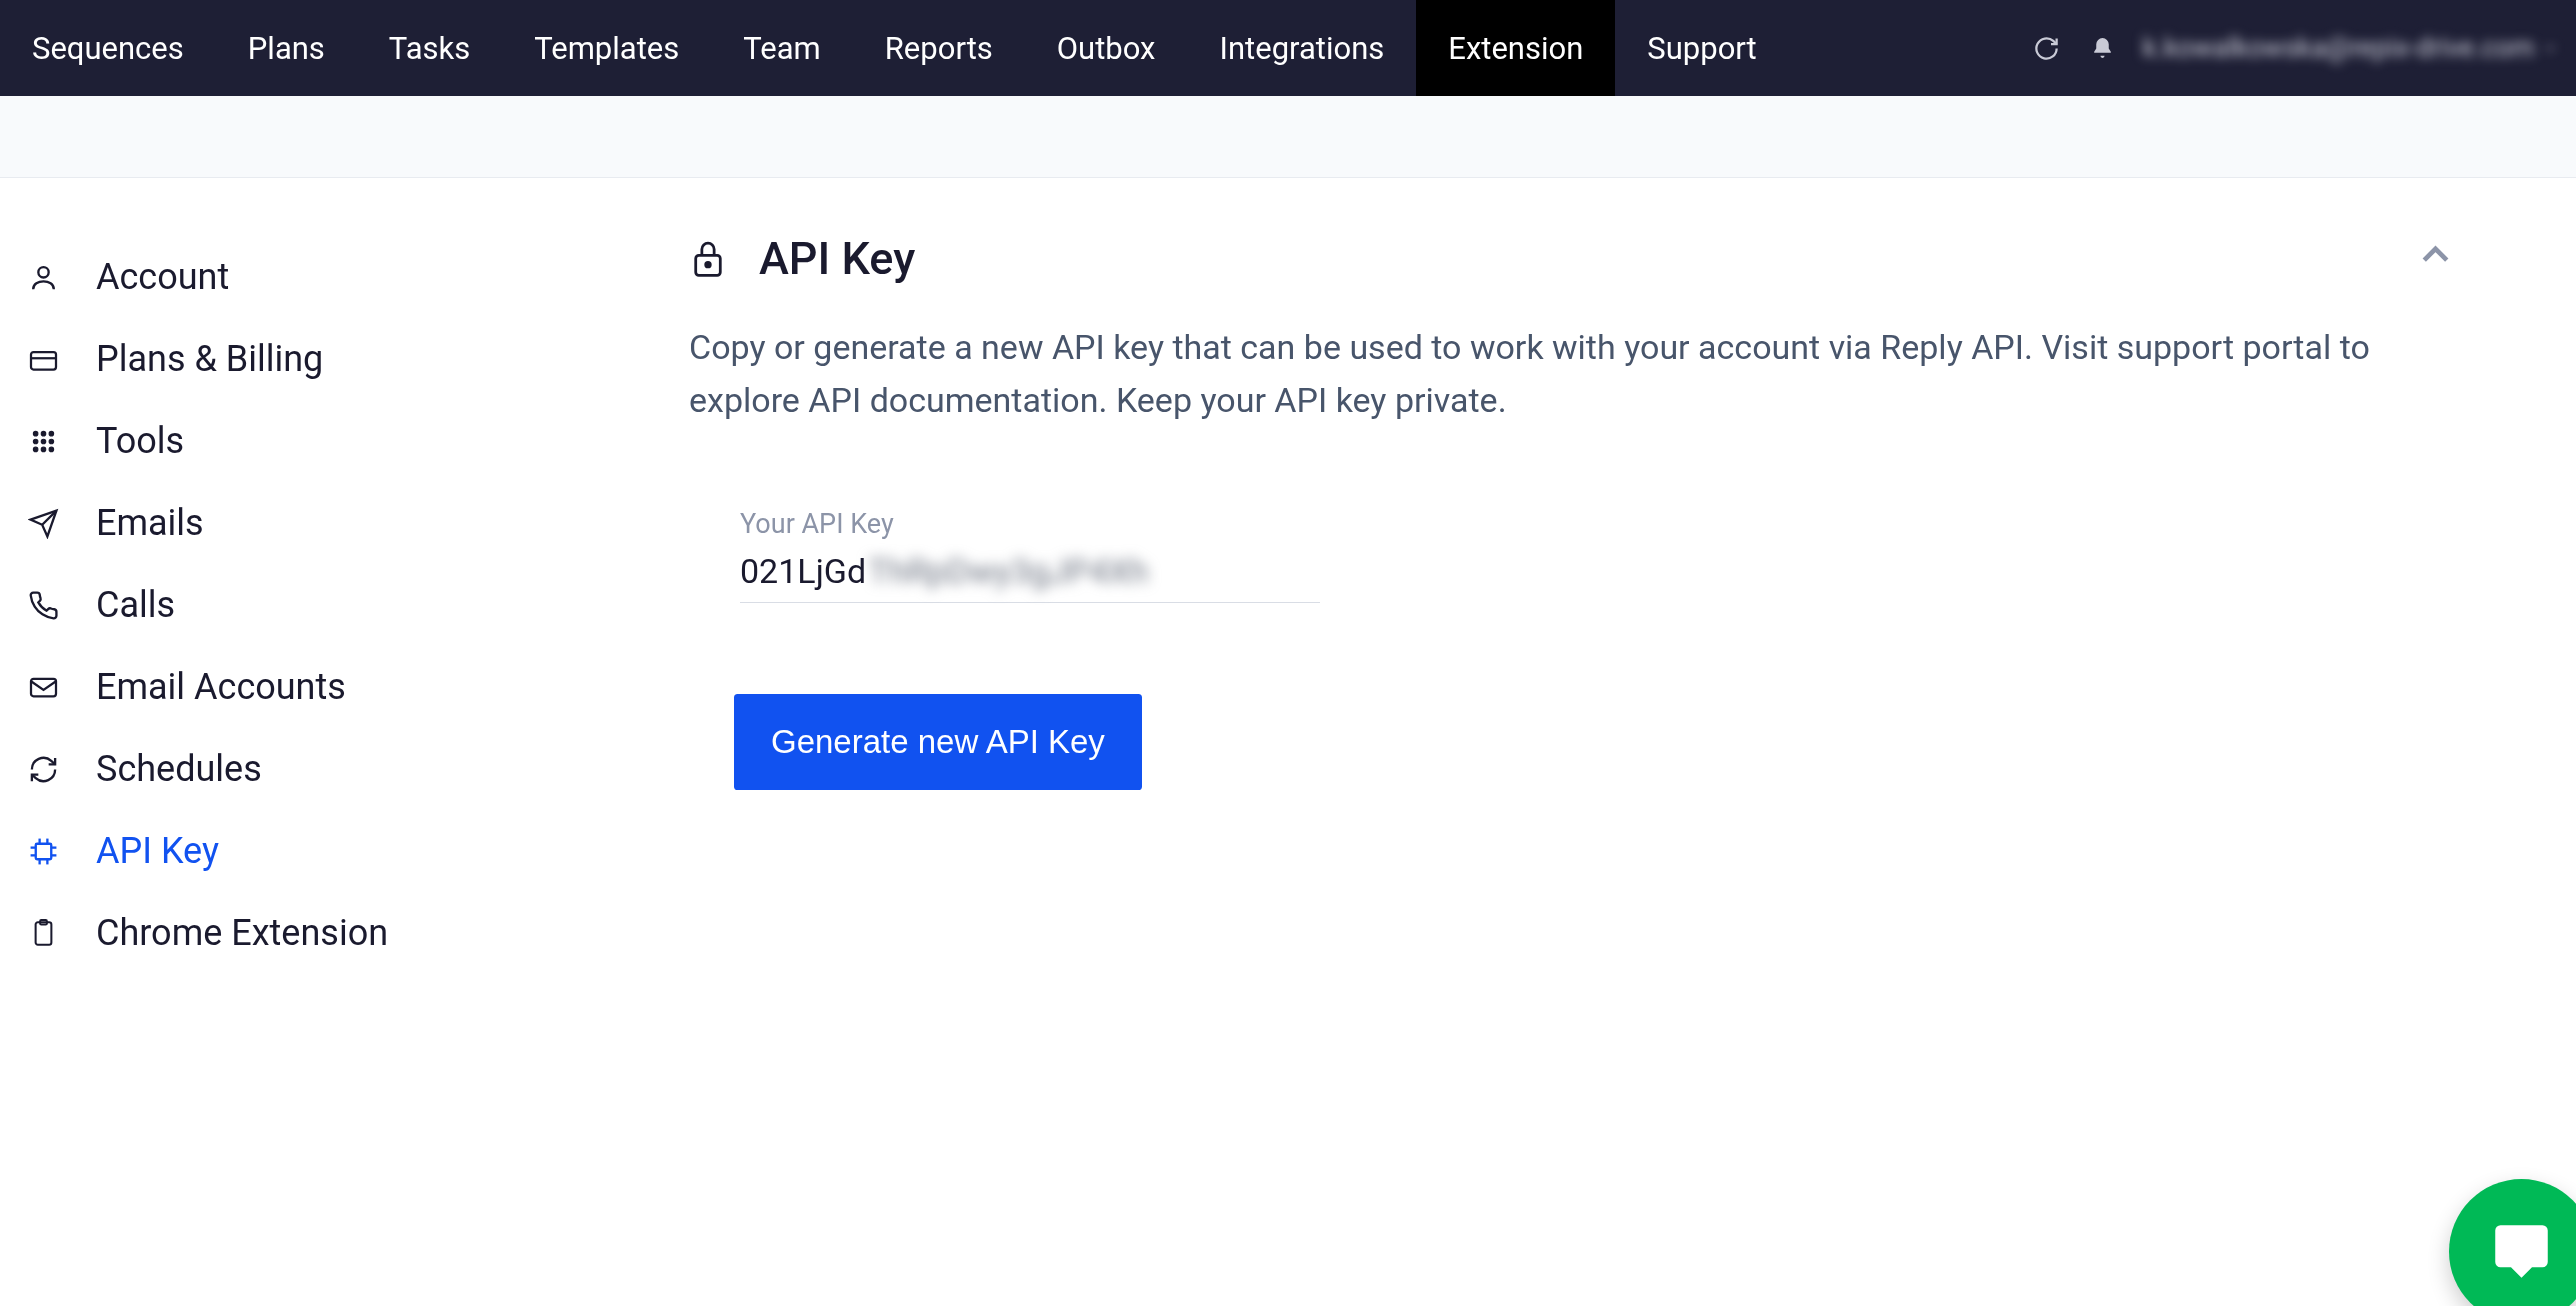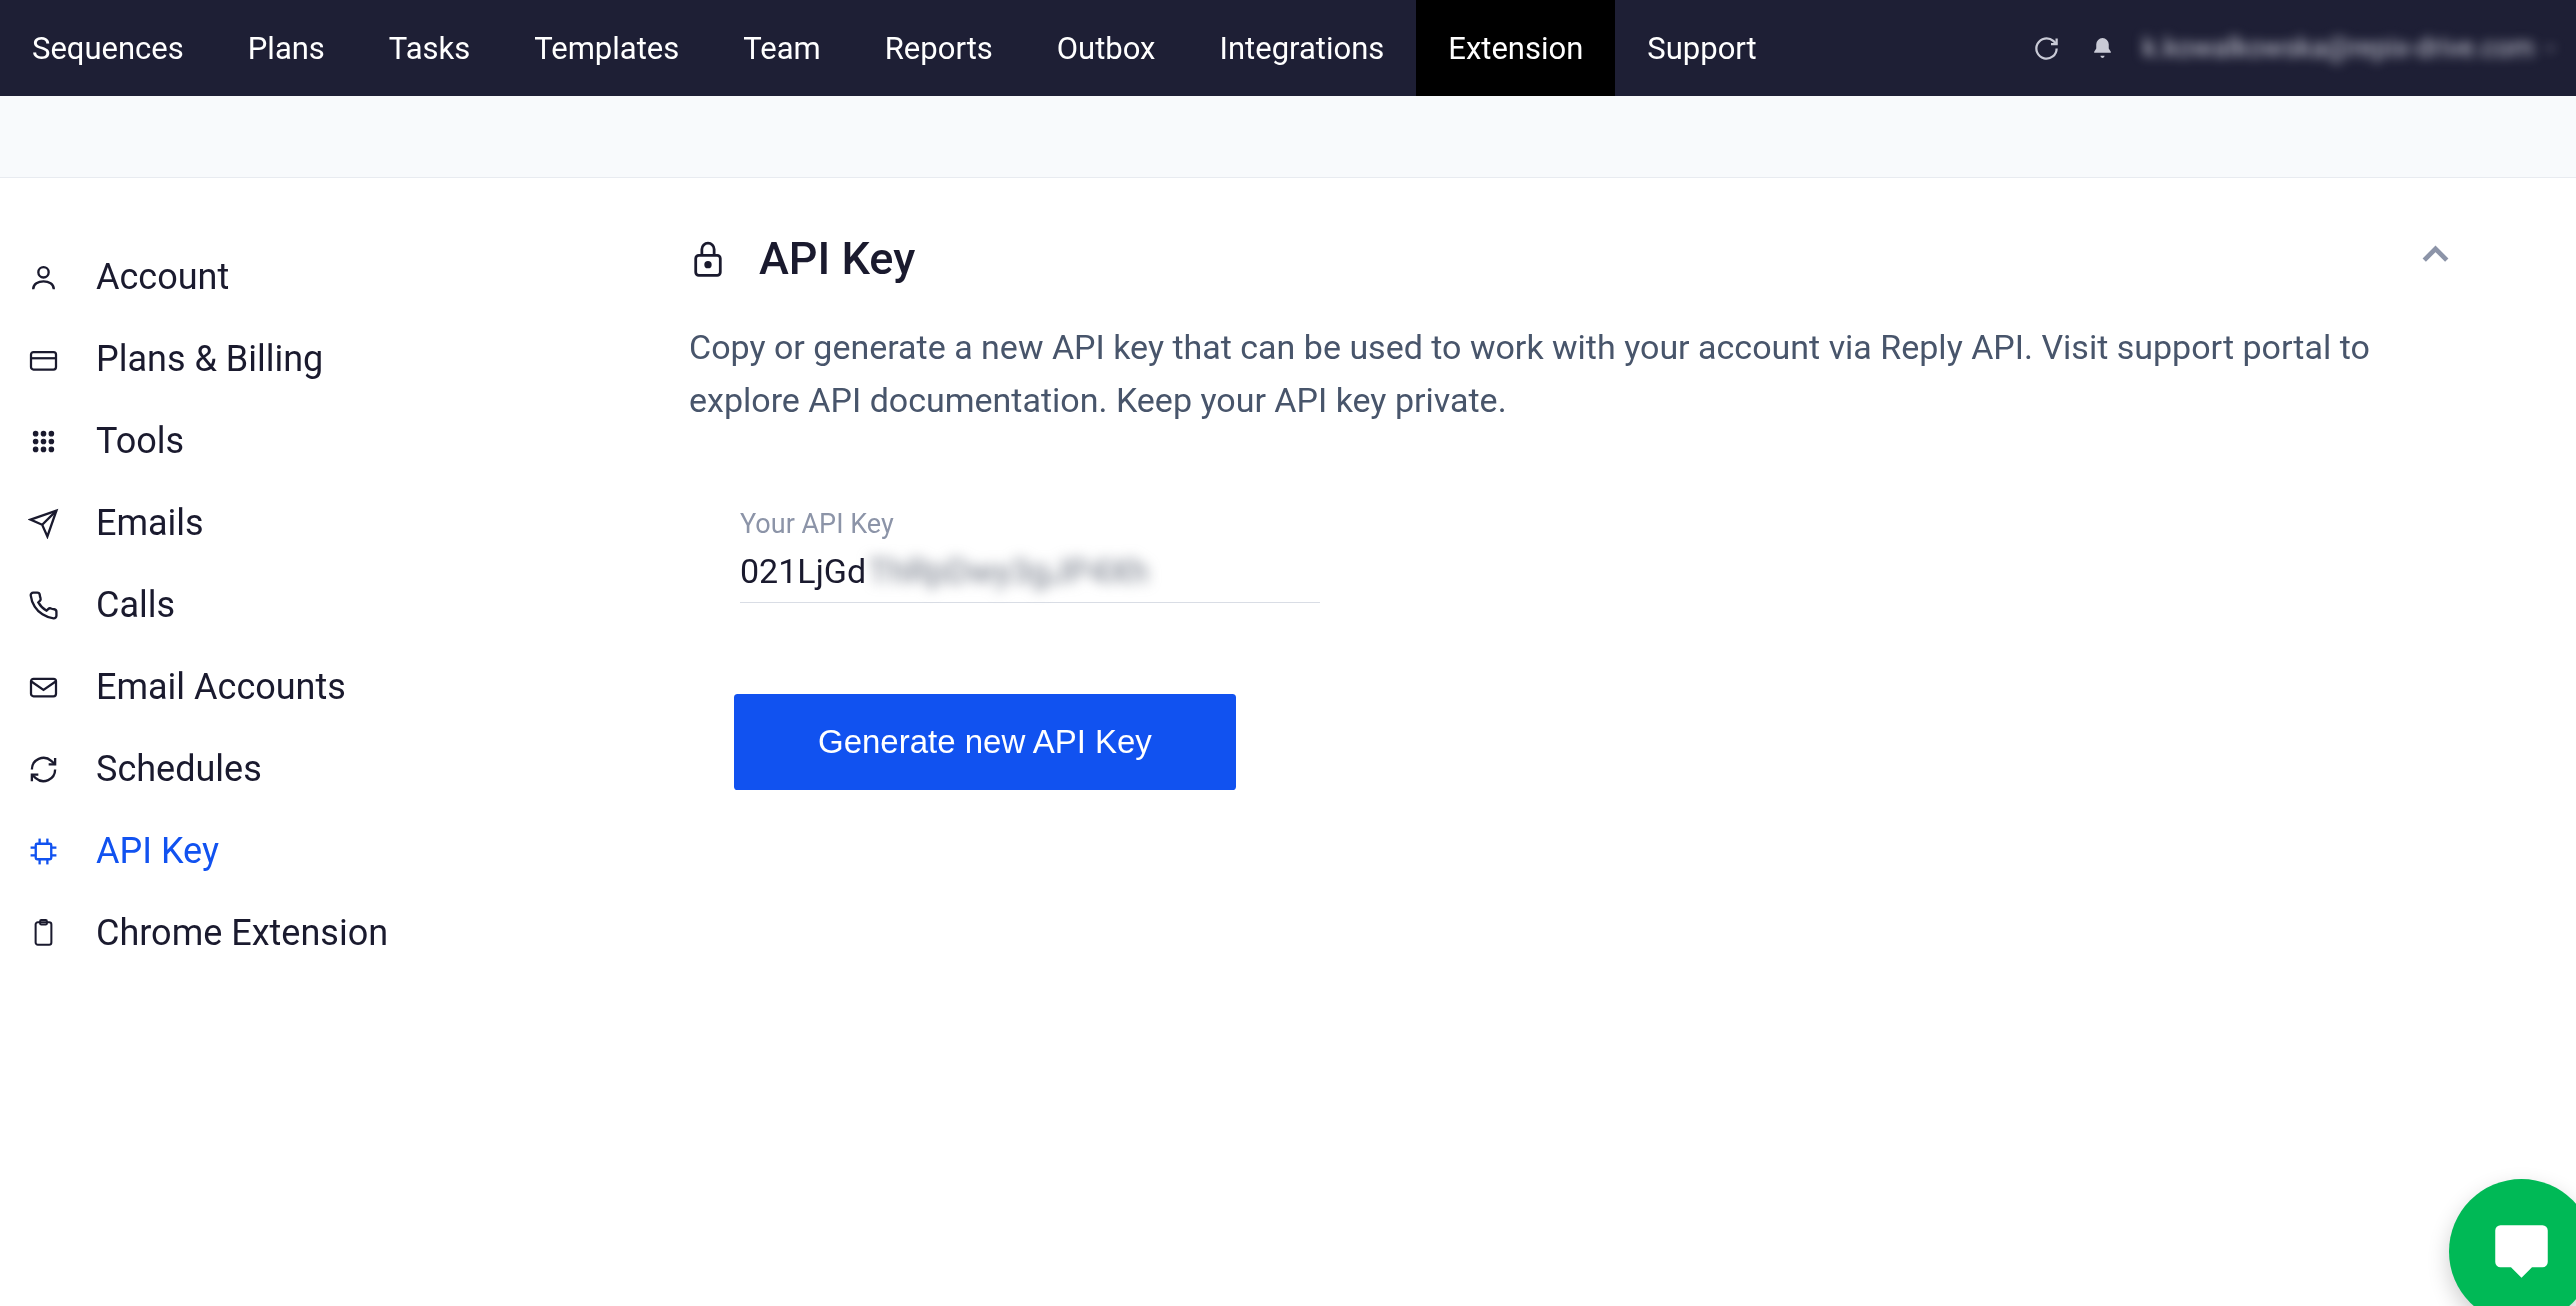--- a/index.html
+++ b/index.html
@@ -156,21 +156,21 @@
       color: #6b7280;
       margin-left: 1.8px;
     }
     .primary-btn {
       margin-top: 91px;
       margin-left: 45px;
       background: #1152f0;
       color: #ffffff;
       border: none;
       font-size: 33px;
-      padding: 29px 84px;
+      padding: 29px 37px;
       border-radius: 3.6px;
       cursor: pointer;
     }
 
     
     .chat-bubble {
       position: fixed;
       right: -18px;
       bottom: -18px;
       width: 145px;

